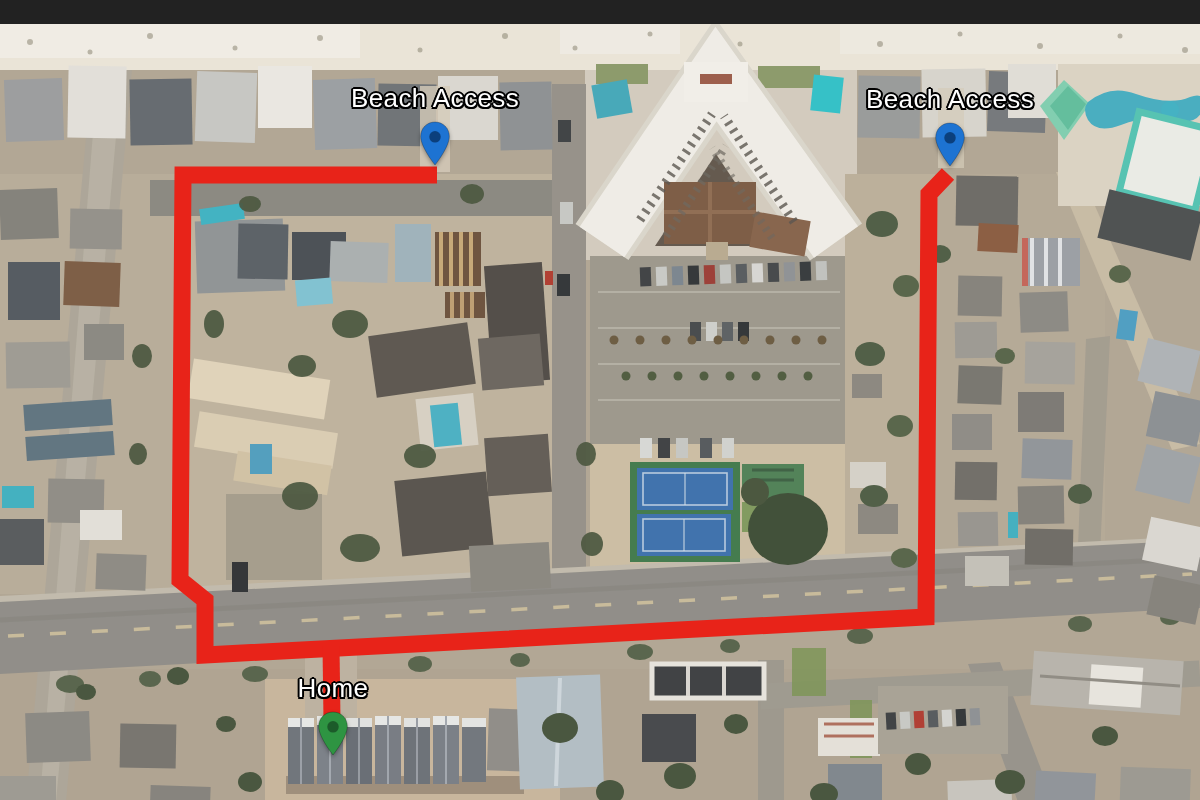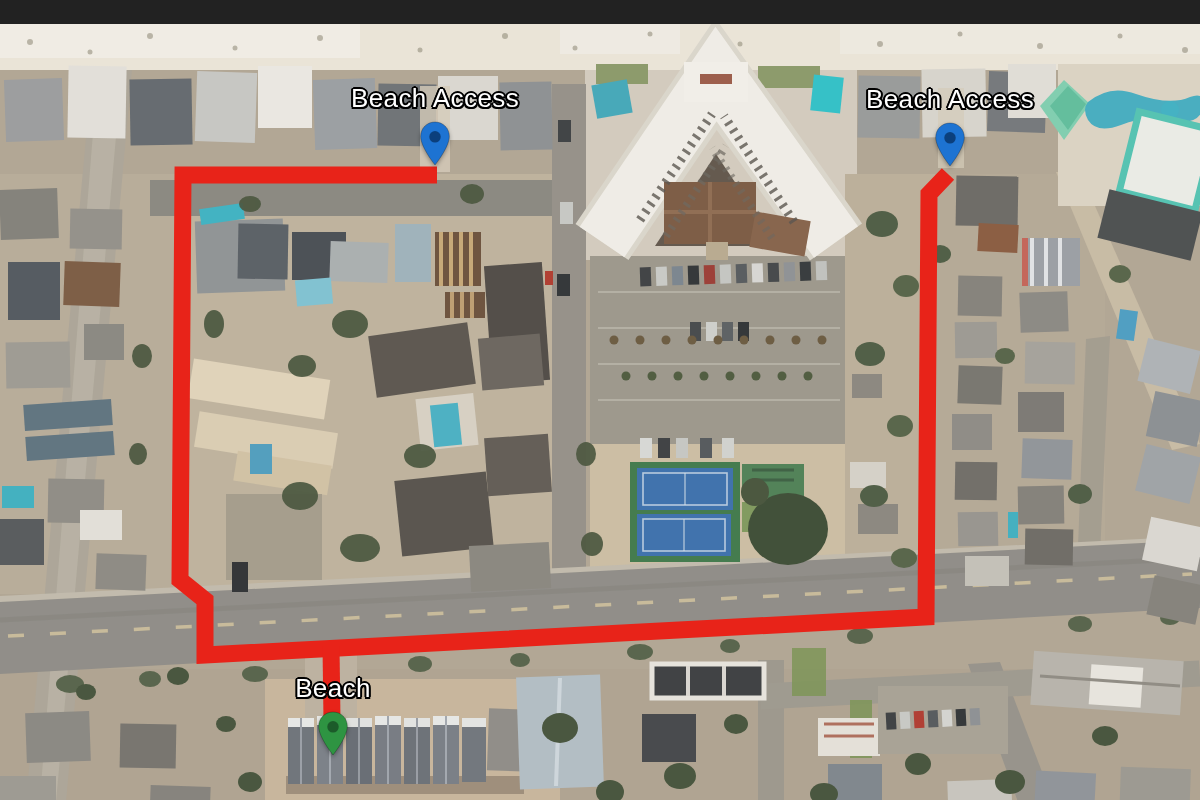--- a/index.html
+++ b/index.html
@@ -409,20 +409,20 @@
 
   <div class="marker" style="left: 950px; top: 143px;">
     <div class="label">Beach Access</div>
     <svg class="pin" width="31" height="45" viewBox="0 0 30 44">
       <path class="pin-body" d="M15 1C7 1 1 7.2 1 15.1 1 25.6 15 43 15 43s14-17.4 14-27.9C29 7.2 23 1 15 1z" stroke="rgba(0,0,0,.3)" stroke-width="0.8" fill="#1d73d2"></path>
       <circle class="pin-hole" cx="15" cy="15.5" r="5.6" fill="#0b3f7c"></circle>
     </svg>
   </div>
 
   <div class="marker" style="left: 333px; top: 732px;">
-    <div class="label">Beach</div>
+    <div class="label">Home</div>
     <svg class="pin" width="31" height="45" viewBox="0 0 30 44">
       <path class="pin-body" d="M15 1C7 1 1 7.2 1 15.1 1 25.6 15 43 15 43s14-17.4 14-27.9C29 7.2 23 1 15 1z" stroke="rgba(0,0,0,.3)" stroke-width="0.8" fill="#2e9442"></path>
       <circle class="pin-hole" cx="15" cy="15.5" r="5.6" fill="#1c5b2a"></circle>
     </svg>
   </div>
 
 </div>
 
 </body></html>

